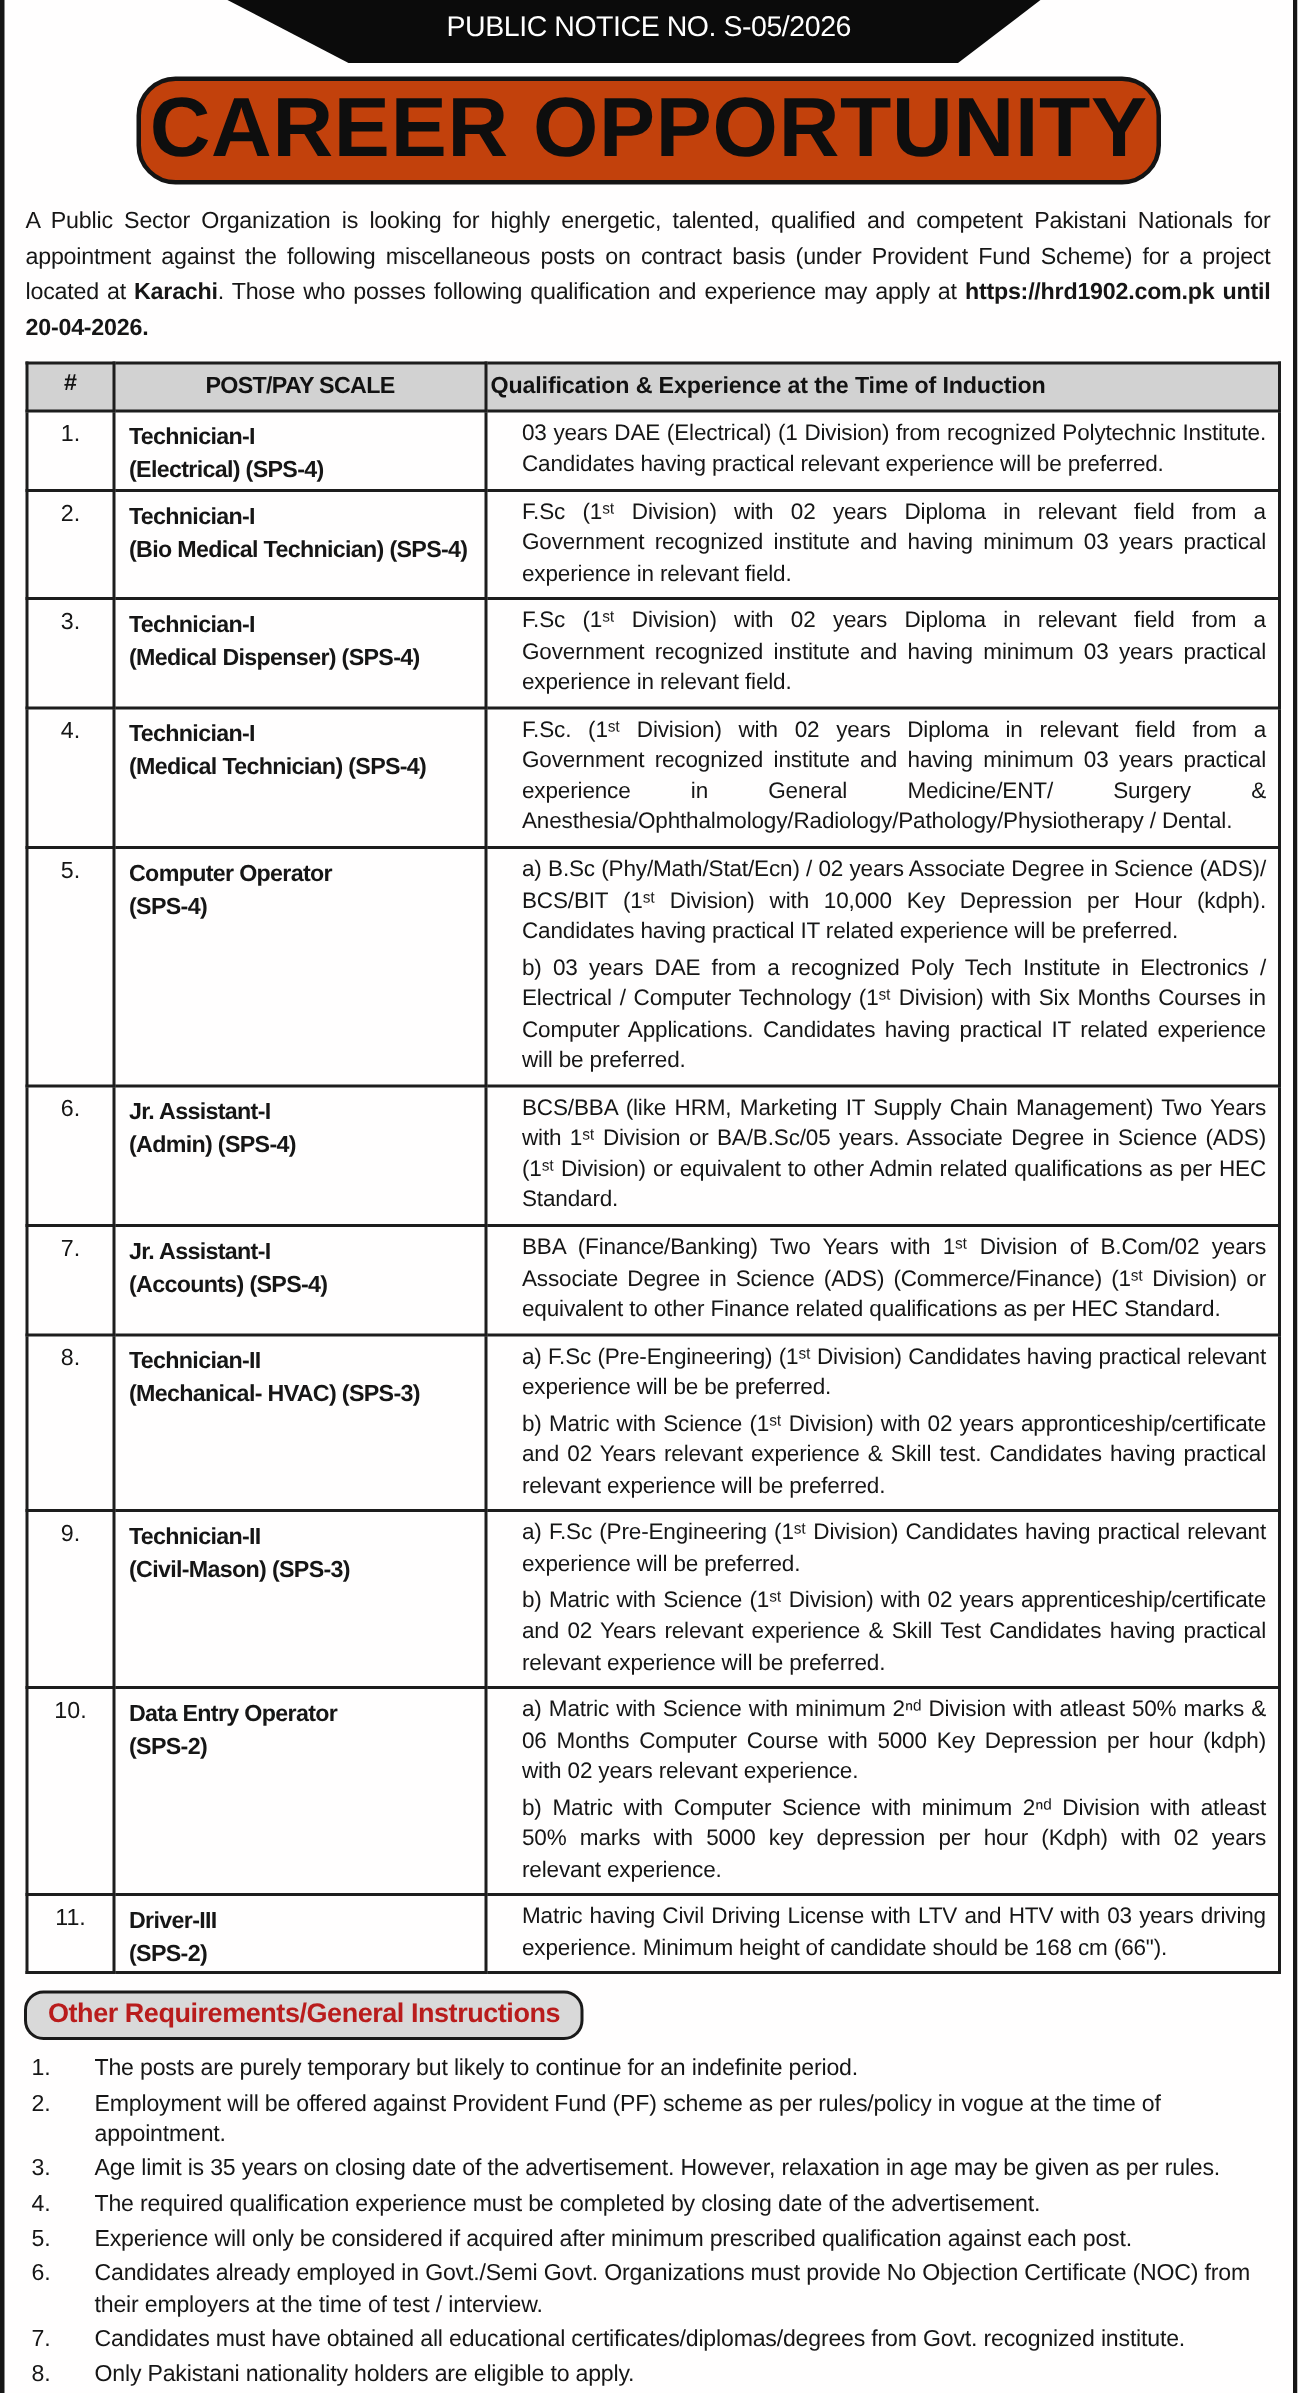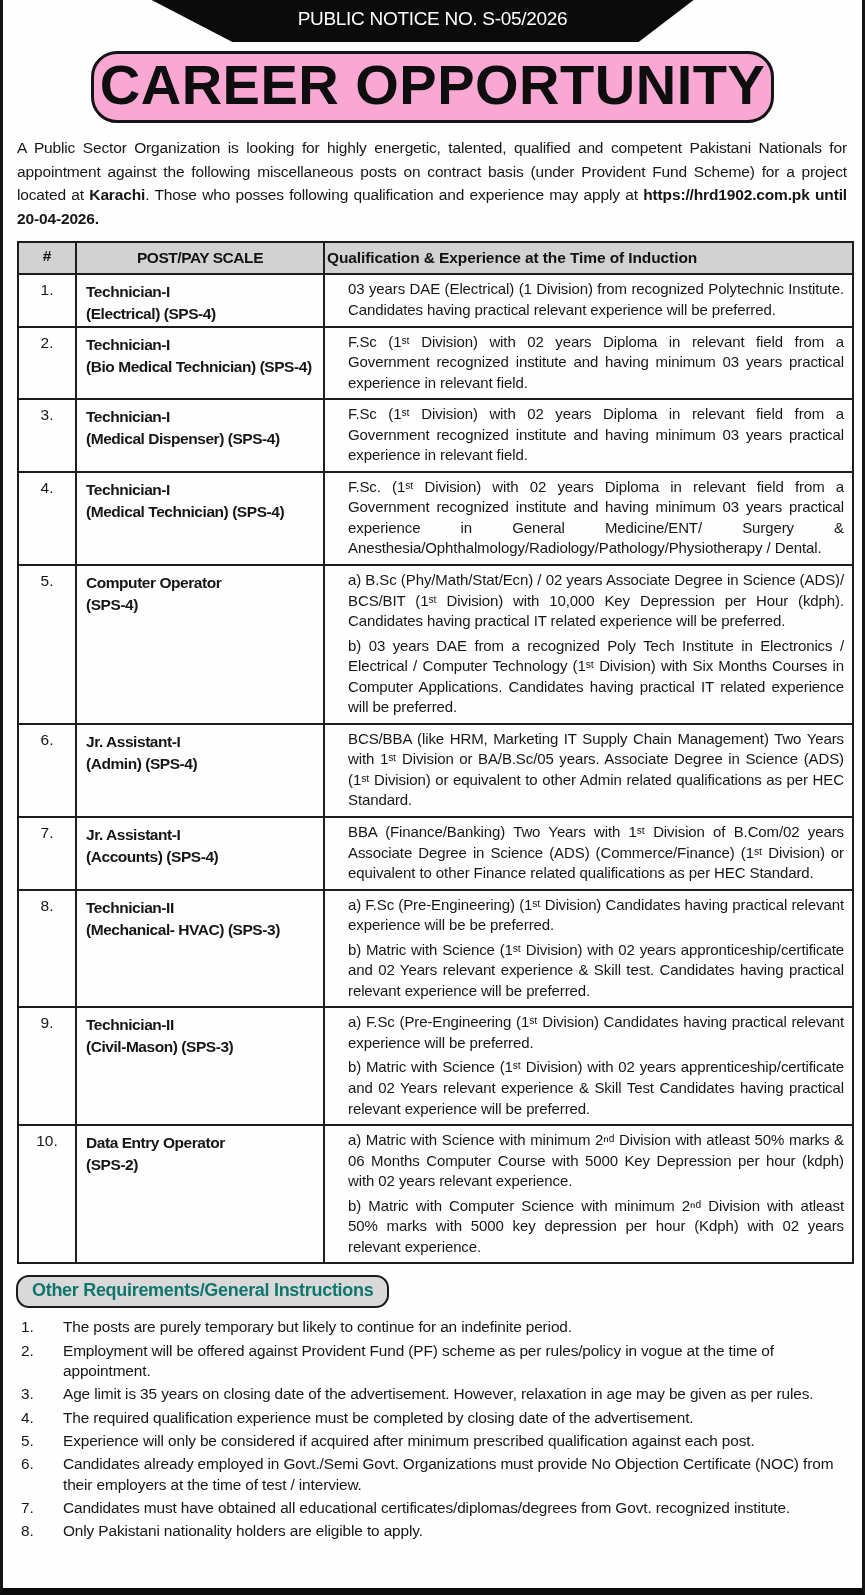--- a/index.html
+++ b/index.html
@@ -11,38 +11,38 @@
     border-bottom:7px solid #0b0b0b;
     display:flex; flex-direction:column;
   }
   .banner {
     height:42px; background:#0b0b0b;
     clip-path:polygon(17.3% 0, 80.4% 0, 74% 100%, 26.7% 100%);
     display:flex; align-items:center; justify-content:center;
   }
   .banner-text { color:#ffffff; font-weight:normal; font-size:19px; letter-spacing:-0.3px; padding-bottom:4px; }
   .career {
-    margin:9px 88px 0 88px; background:#f9a8d4; border:3px solid #141414;
+    margin:9px 88px 0 88px; background:#c2410c; border:3px solid #141414;
     border-radius:26px; text-align:center; font-weight:bold; font-size:56px;
     letter-spacing:0.5px; line-height:1.04; padding:2px 0 6px 0; color:#0e0e0e;
   }
   .intro { margin:13px 15px 11px 14px; font-size:15.5px; line-height:1.52; text-align:justify; letter-spacing:-0.15px; }
   .b { font-weight:bold; }
   table.posts { width:837px; margin:0 14px; border-collapse:collapse; table-layout:fixed; }
   table.posts th, table.posts td { border:2px solid #1d1d1d; }
   table.posts th { background:#d2d2d2; font-size:15.5px; padding:4px 2px; color:#121212; }
   .c-num  { width:52px;  text-align:center; vertical-align:top; font-size:15.5px; padding-top:6px; }
   .c-post { width:242px; vertical-align:top; font-weight:bold; font-size:15.5px; letter-spacing:-0.45px; padding:6px 4px 0 9px; line-height:1.42; }
   .c-qual { vertical-align:top; font-size:15px; letter-spacing:-0.1px; line-height:1.37; text-align:justify; padding:4px 8px 5px 23px; }
   .c-qual p { margin:0 0 4px 0; }
   .c-qual p:last-child { margin-bottom:0; }
   .other-head {
     display:inline-block; align-self:flex-start; margin:11px 0 7px 13px;
     background:#d9d9d9; border:2.5px solid #1a1a1a; border-radius:13px;
-    padding:3px 14px 5px 14px; font-weight:bold; font-size:18px; letter-spacing:-0.3px; color:#0f766e;
+    padding:3px 14px 5px 14px; font-weight:bold; font-size:18px; letter-spacing:-0.3px; color:#b91c1c;
   }
   .instructions { margin:2px 13px 0 14px; }
   .instr { display:flex; font-size:15.4px; line-height:1.32; letter-spacing:-0.12px; margin-bottom:3px; }
   .instr-num { flex:0 0 46px; box-sizing:border-box; padding-left:4px; }
   .instr-text { flex:1; }
 </style>
 </head>
 <body>
 
 <div class="ad">
@@ -161,20 +161,30 @@
           <td class="c-num">10.</td>
           <td class="c-post">
             <div>Data Entry Operator</div>
             <div>(SPS-2)</div>
           </td>
           <td class="c-qual">
             <p>a) Matric with Science with minimum 2ⁿᵈ Division with atleast 50% marks &amp; 06 Months Computer Course with 5000 Key Depression per hour (kdph) with 02 years relevant experience.</p>
             <p>b) Matric with Computer Science with minimum 2ⁿᵈ Division with atleast 50% marks with 5000 key depression per hour (Kdph) with 02 years relevant experience.</p>
           </td>
         </tr>
+        <tr>
+          <td class="c-num">11.</td>
+          <td class="c-post">
+            <div>Driver-III</div>
+            <div>(SPS-2)</div>
+          </td>
+          <td class="c-qual">
+            <p>Matric having Civil Driving License with LTV and HTV with 03 years driving experience. Minimum height of candidate should be 168 cm (66").</p>
+          </td>
+        </tr>
       </tbody>
   </table>
 
   <div class="other-head">Other Requirements/General Instructions</div>
 
   <div class="instructions">
       <div class="instr">
         <span class="instr-num">1.</span>
         <span class="instr-text"><span>The posts are purely temporary but likely to continue for an indefinite period.</span></span>
       </div>

